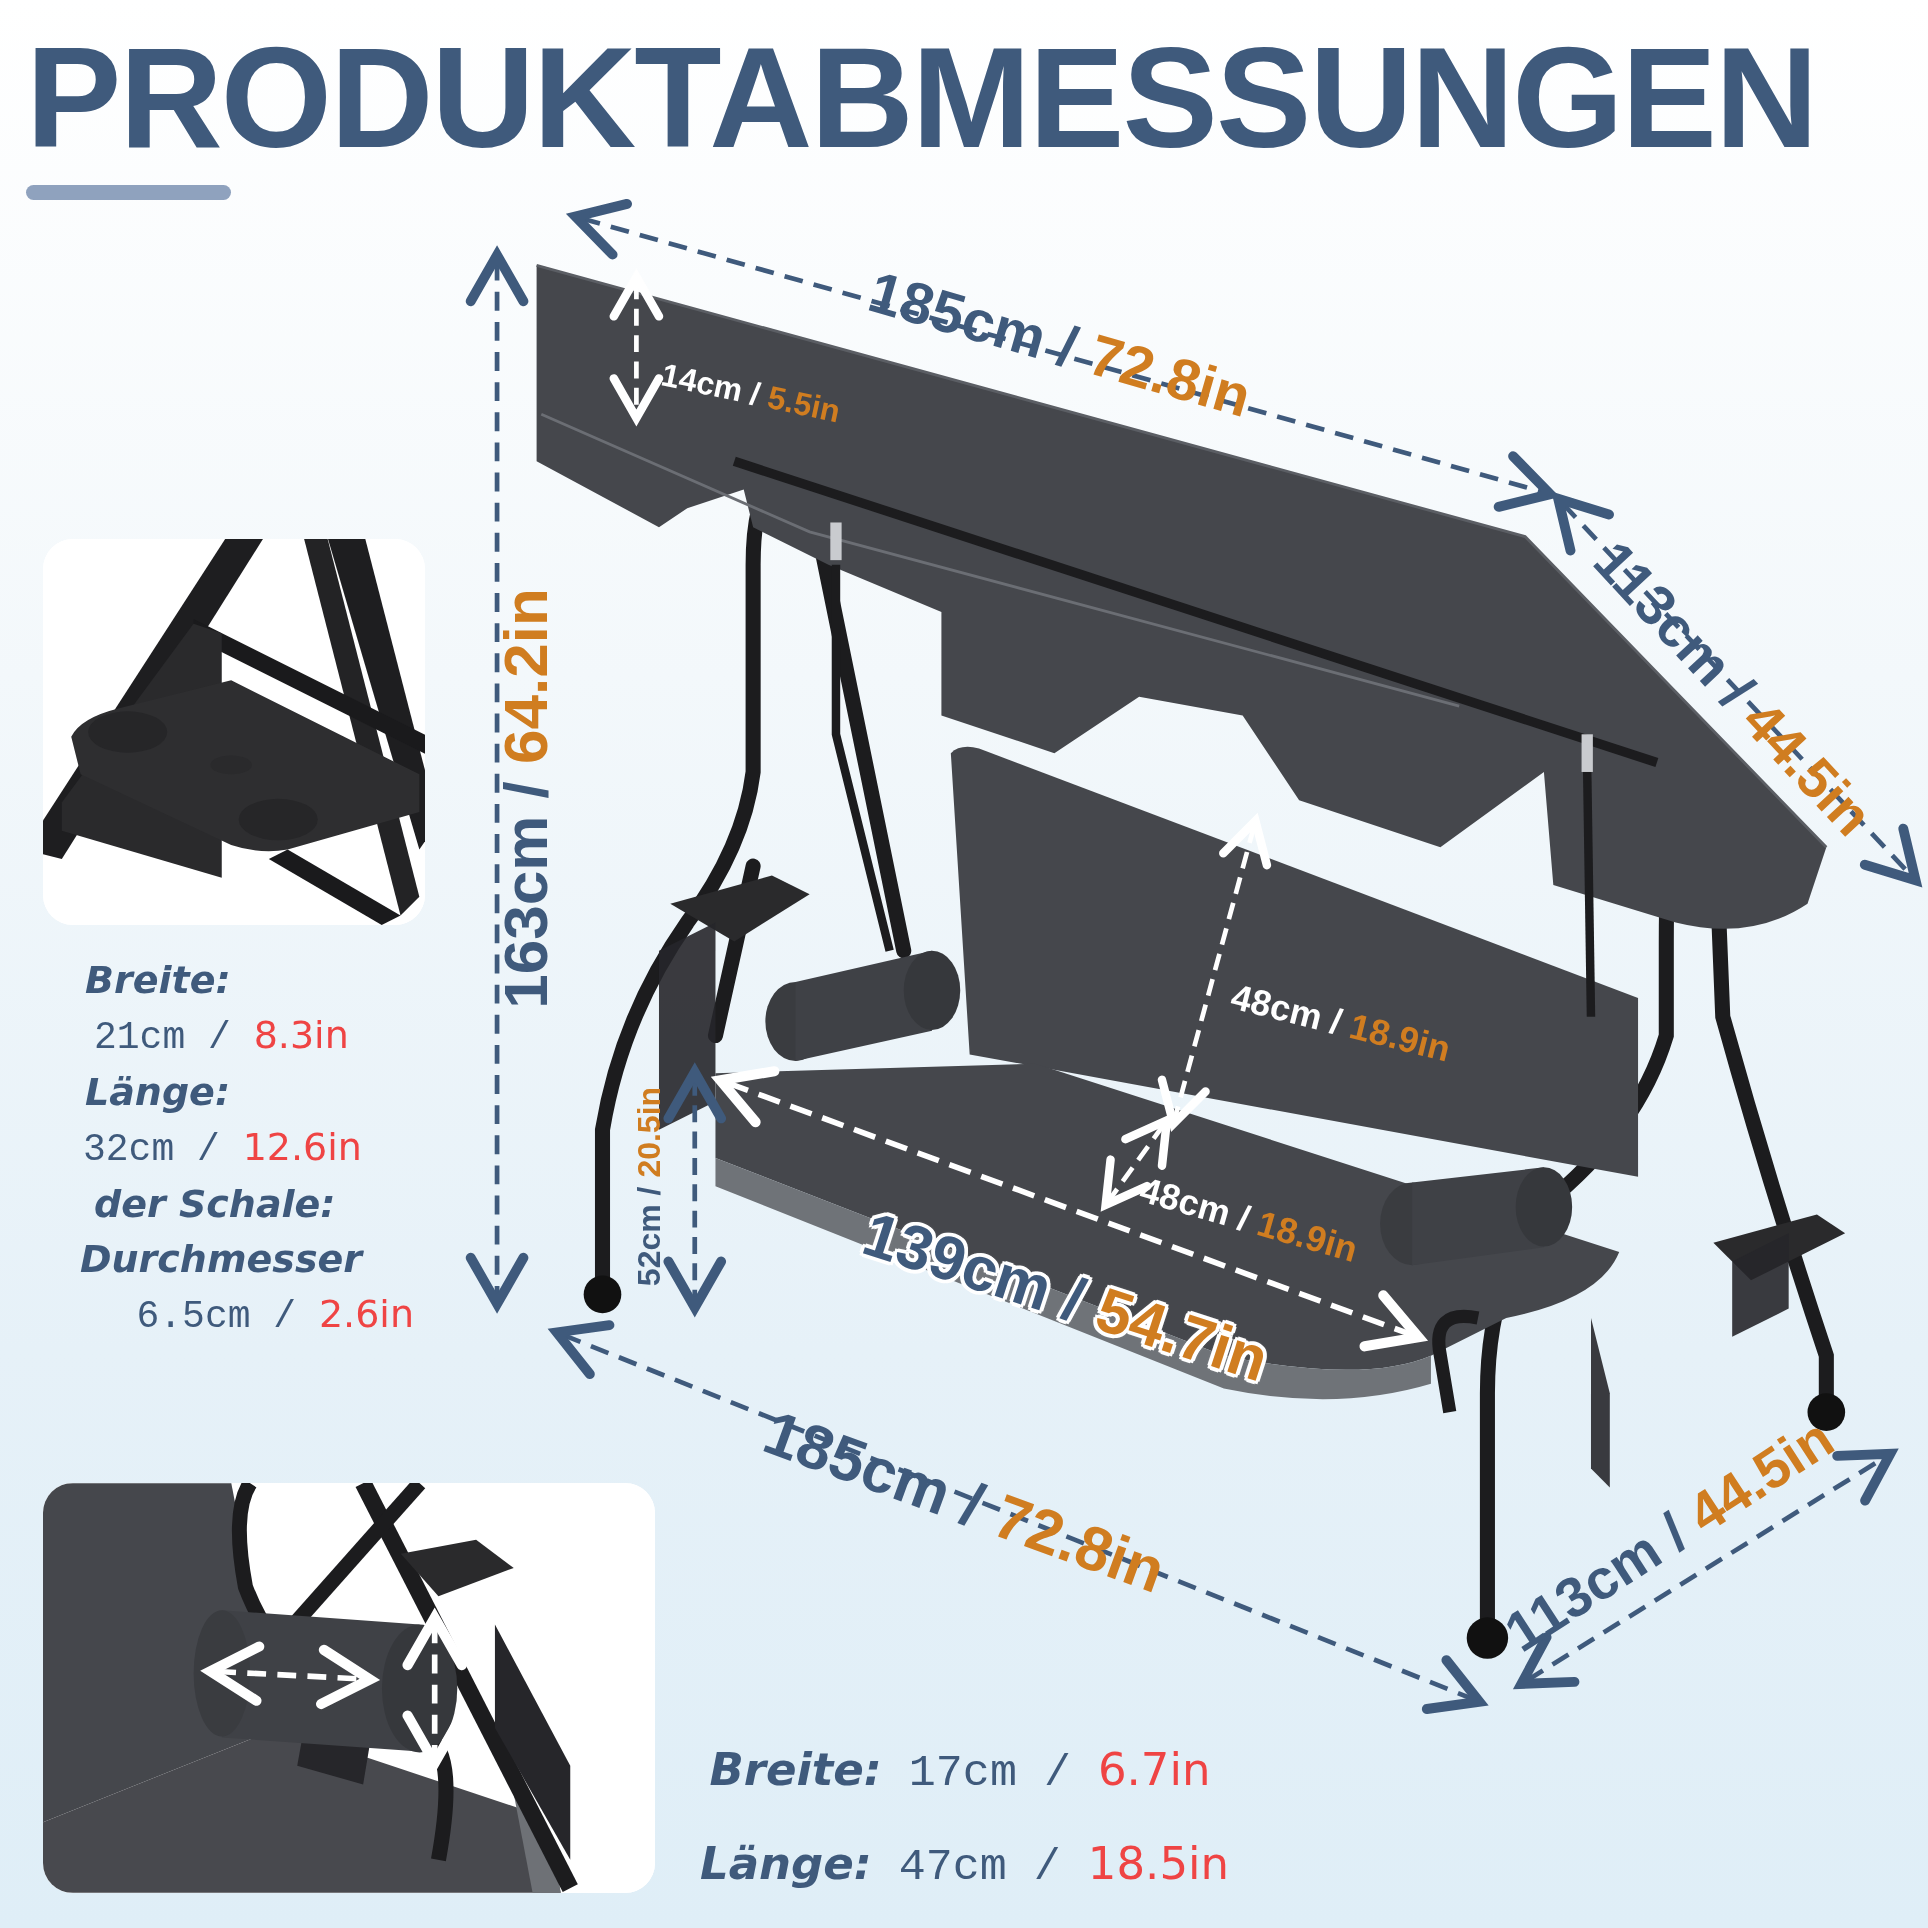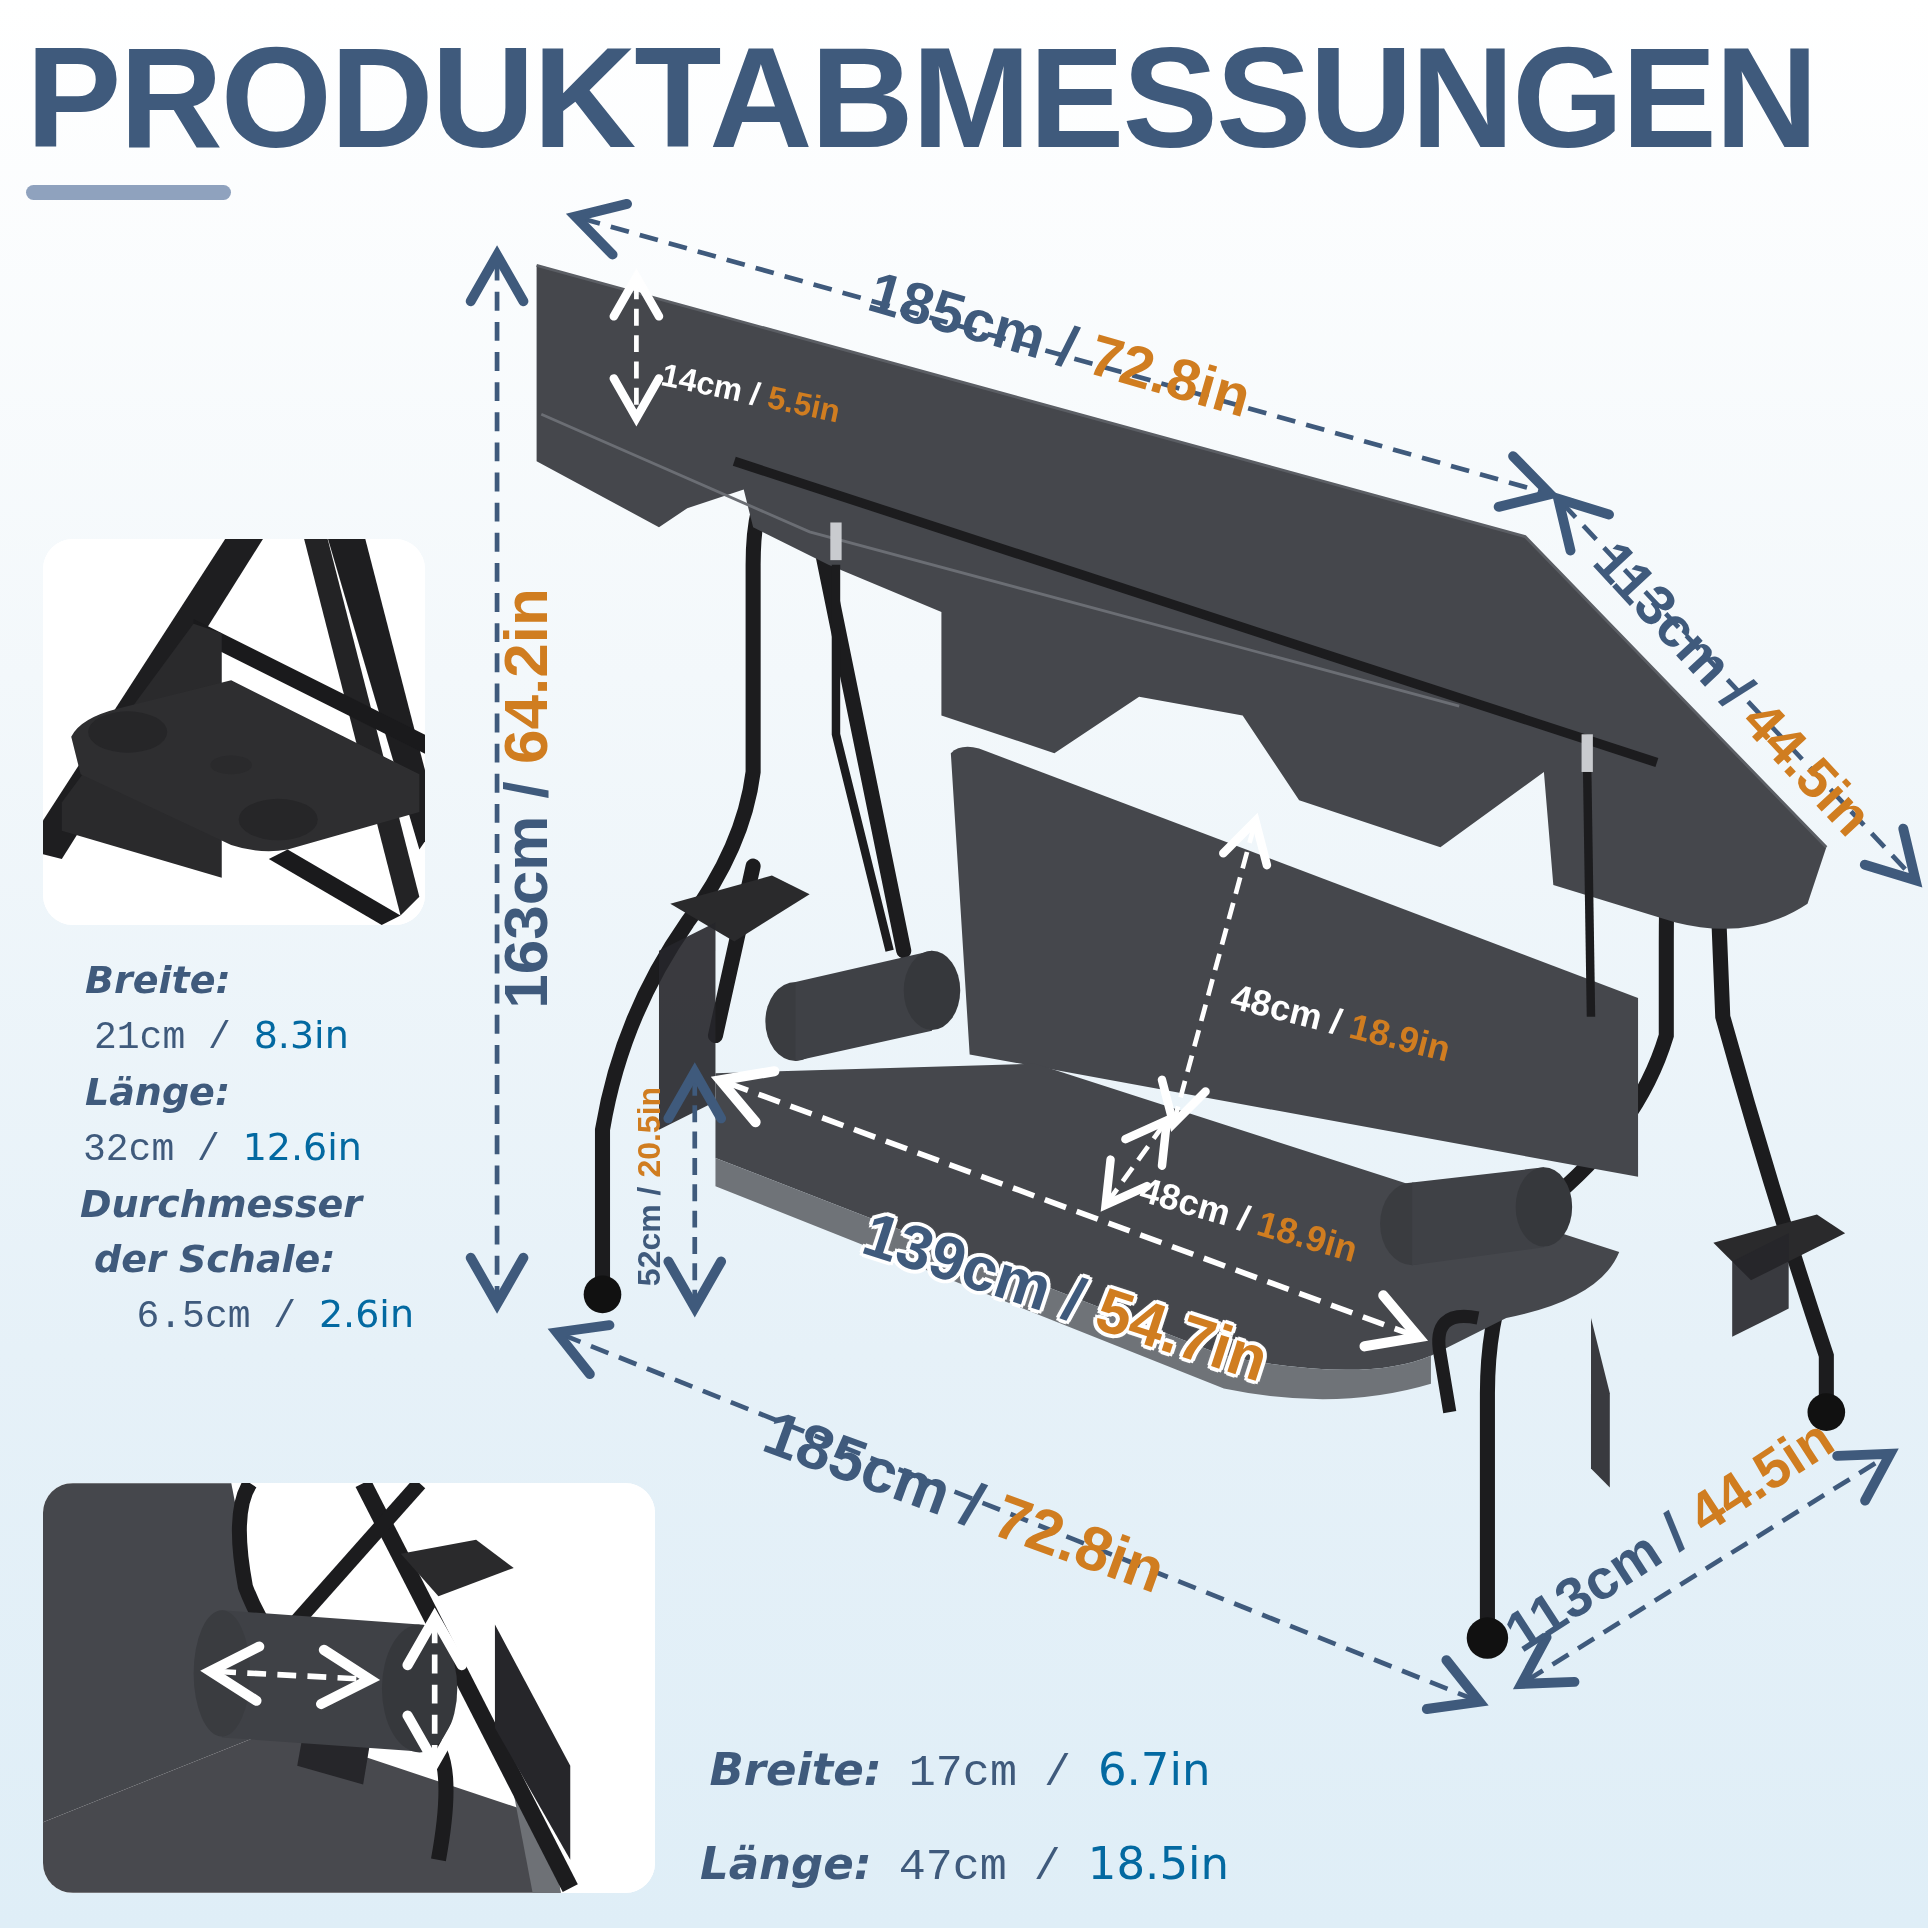--- a/index.html
+++ b/index.html
@@ -15,21 +15,21 @@
     transform:scaleX(1.0); transform-origin:left top; line-height:1;
     white-space:nowrap;
   }
   .title-bar { position:absolute; left:26px; top:185px; width:205px; height:15px; border-radius:7.5px; background:#8fa2be; }
   .panel {
     position:absolute; background:#ffffff; border-radius:30px; overflow:hidden;
   }
   .spec { position:absolute; color:#3f5a7c; white-space:nowrap; }
   .spec .lbl { font-family:"DejaVu Sans", sans-serif; font-weight:700; font-style:italic;text-align:right; }
   .spec .cm { font-family:Liberation Mono, monospace; }
-  .spec .inch { color:#0369a1; font-family:"DejaVu Sans", sans-serif; }
+  .spec .inch { color:#ef4444; font-family:"DejaVu Sans", sans-serif; }
   .dim { position:absolute; white-space:nowrap; font-family:"Liberation Sans", sans-serif; font-weight:700; transform-origin:left center; }
   .dim .a { color:#3f5a7c; }
   .dim .b { color:#d07d20; }
   .dim.white .a { color:#ffffff; }
   .outlined { text-shadow: 0 0 5.6px #fff, 2.8px 2.8px 0 #fff, -2.8px -2.8px 0 #fff, 2.8px -2.8px 0 #fff, -2.8px 2.8px 0 #fff, 0 3.8px 0 #fff, 3.8px 0 0 #fff, 0 -3.8px 0 #fff, -3.8px 0 0 #fff; }
   svg.art { position:absolute; left:0; top:0; }
 </style>
 </head>
 <body>
 
@@ -169,22 +169,22 @@
     <ellipse cx="200" cy="240" rx="22" ry="10" fill="#2a2a2c"></ellipse>
     <path d="M260,330 L380,400 L360,410 L240,340 Z" fill="#1a1a1c"></path>
   </svg>
 </div>
 
 <div class="spec" style="left:0; top:953px; width:414px; text-align:center; font-size:38px; line-height:55px;">
   <div style="padding-left:85px; text-align:left;"><span class="lbl">Breite:</span></div>
   <div style="padding-left:94px; text-align:left;"><span class="cm">21cm / </span><span class="inch">8.3in</span></div>
   <div style="padding-left:85px; text-align:left;"><span class="lbl">Länge:</span></div>
   <div style="padding-left:83px; text-align:left;"><span class="cm">32cm / </span><span class="inch">12.6in</span></div>
+  <div style="padding-left:94px; text-align:left;"><span class="lbl">der Schale:</span></div>
   <div style="padding-left:80px; text-align:left;"><span class="lbl">Durchmesser</span></div>
-  <div style="padding-left:94px; text-align:left;"><span class="lbl">der Schale:</span></div>
   <div style="padding-left:66px; text-align:right;"><span class="cm">6.5cm / </span><span class="inch">2.6in</span></div>
 </div>
 
 <div class="panel" style="left:43px; top:1483px; width:612px; height:410px;">
   <svg width="612" height="410" viewBox="0 0 650 435">
     <rect width="650" height="435" fill="#ffffff"></rect>
     <path d="M0,0 L200,0 L250,260 L0,360 Z" fill="#45474c"></path>
     <path d="M0,360 L250,260 L520,350 L550,435 L0,435 Z" fill="#48494e"></path>
     <path d="M500,330 Q540,360 550,435 L520,435 Z" fill="#6e7176"></path>
     <path d="M220,0 Q200,30 215,110 Q260,230 410,270 Q440,290 420,400" stroke="#1c1c1e" stroke-width="16" fill="none"></path>

